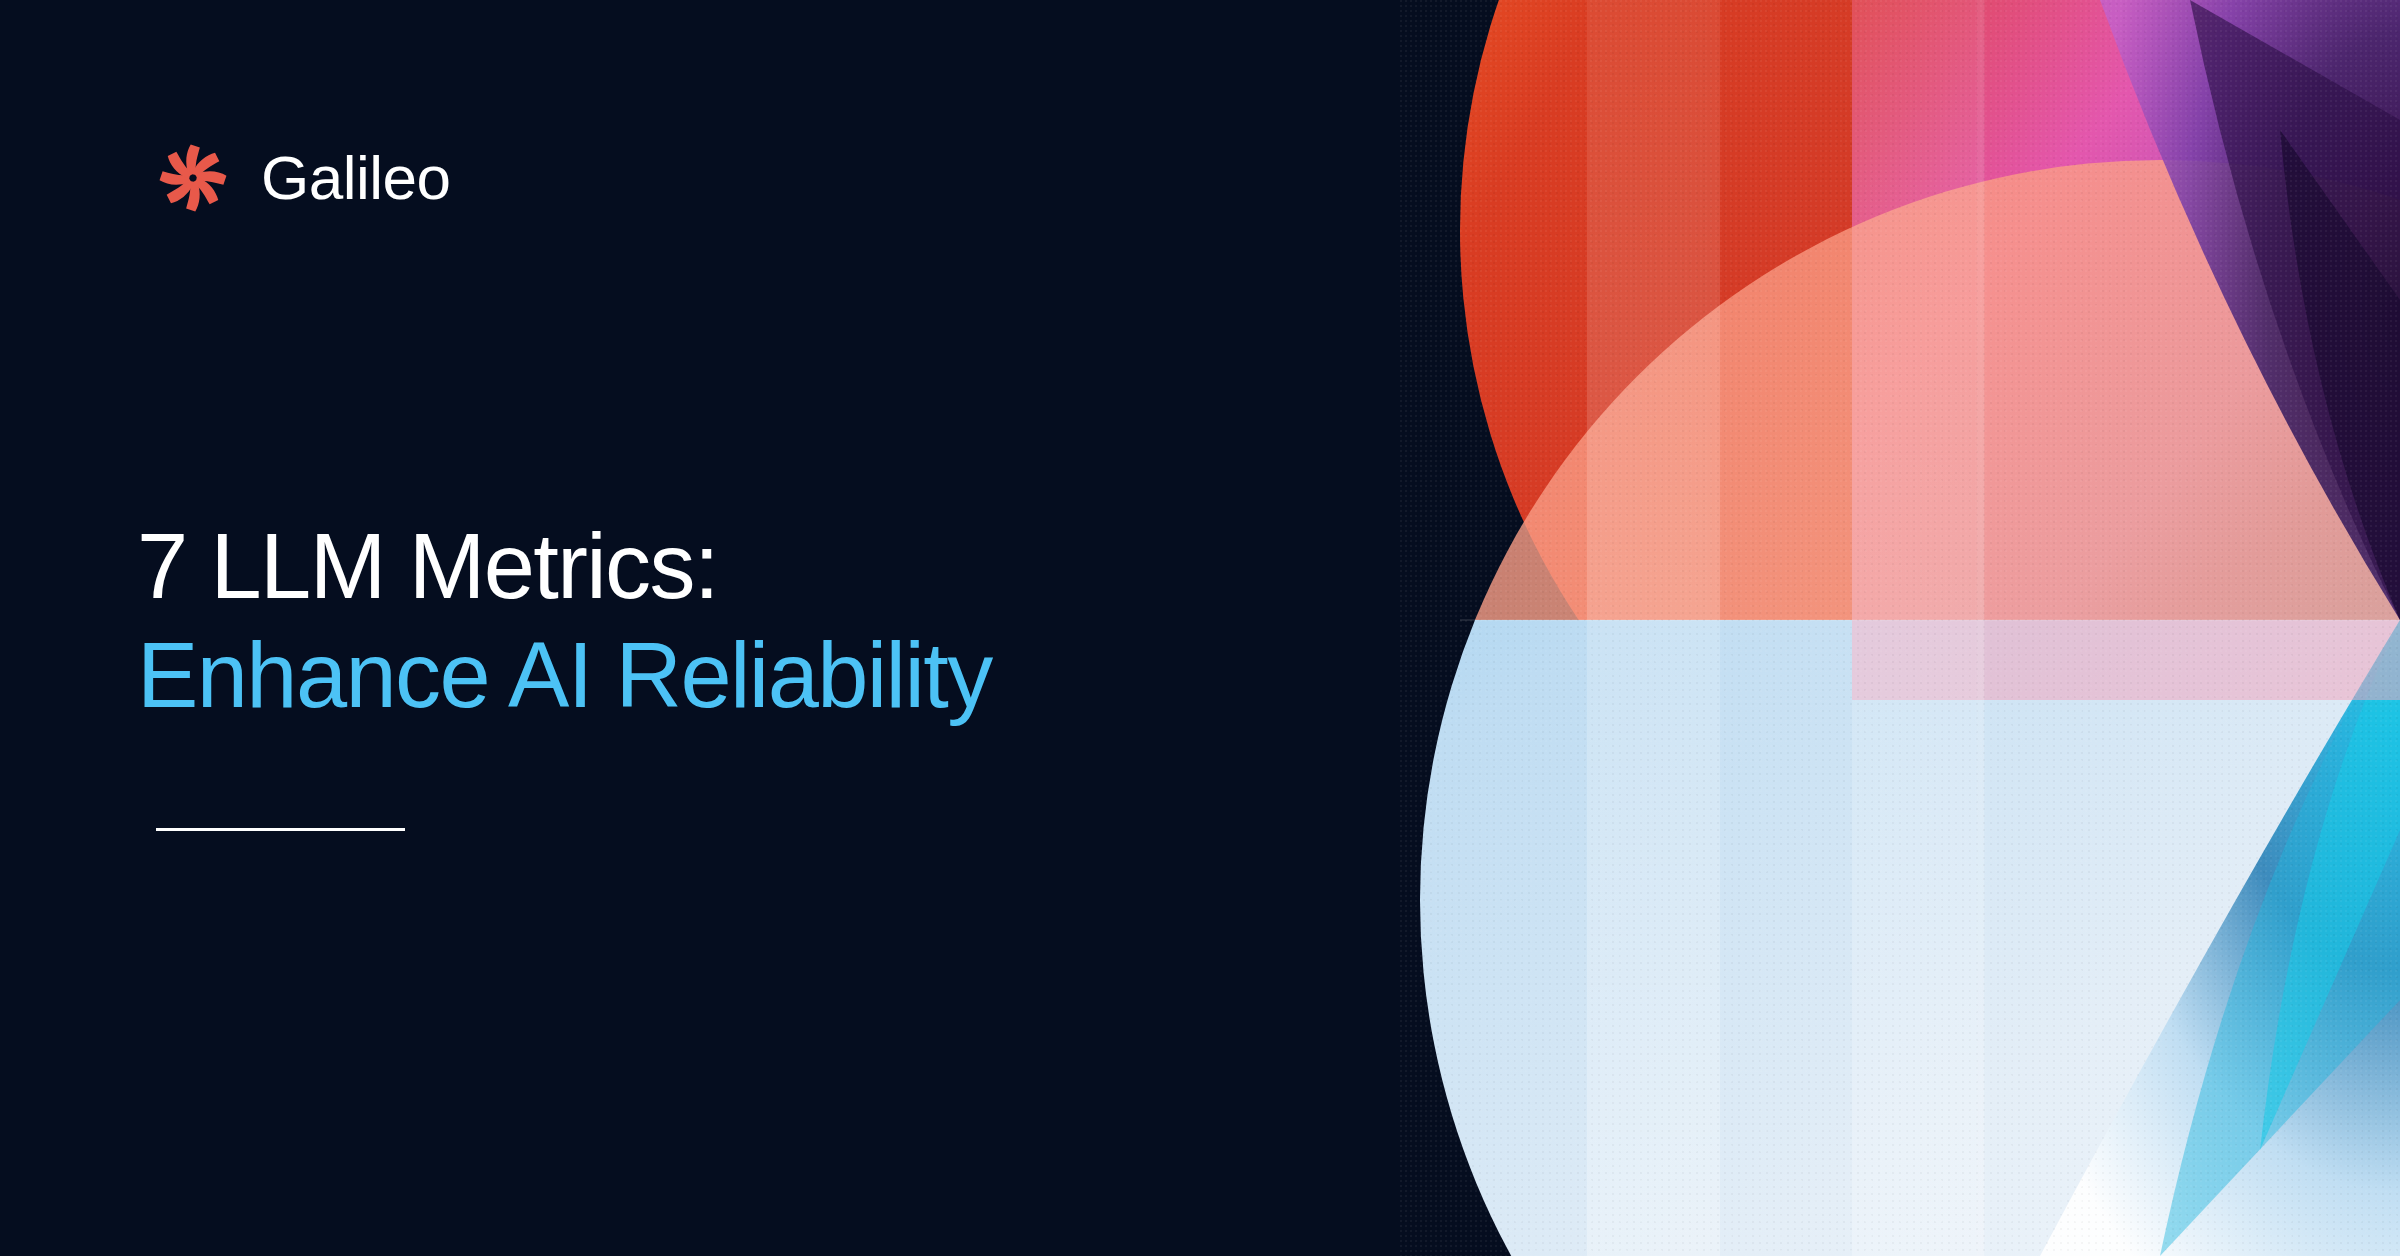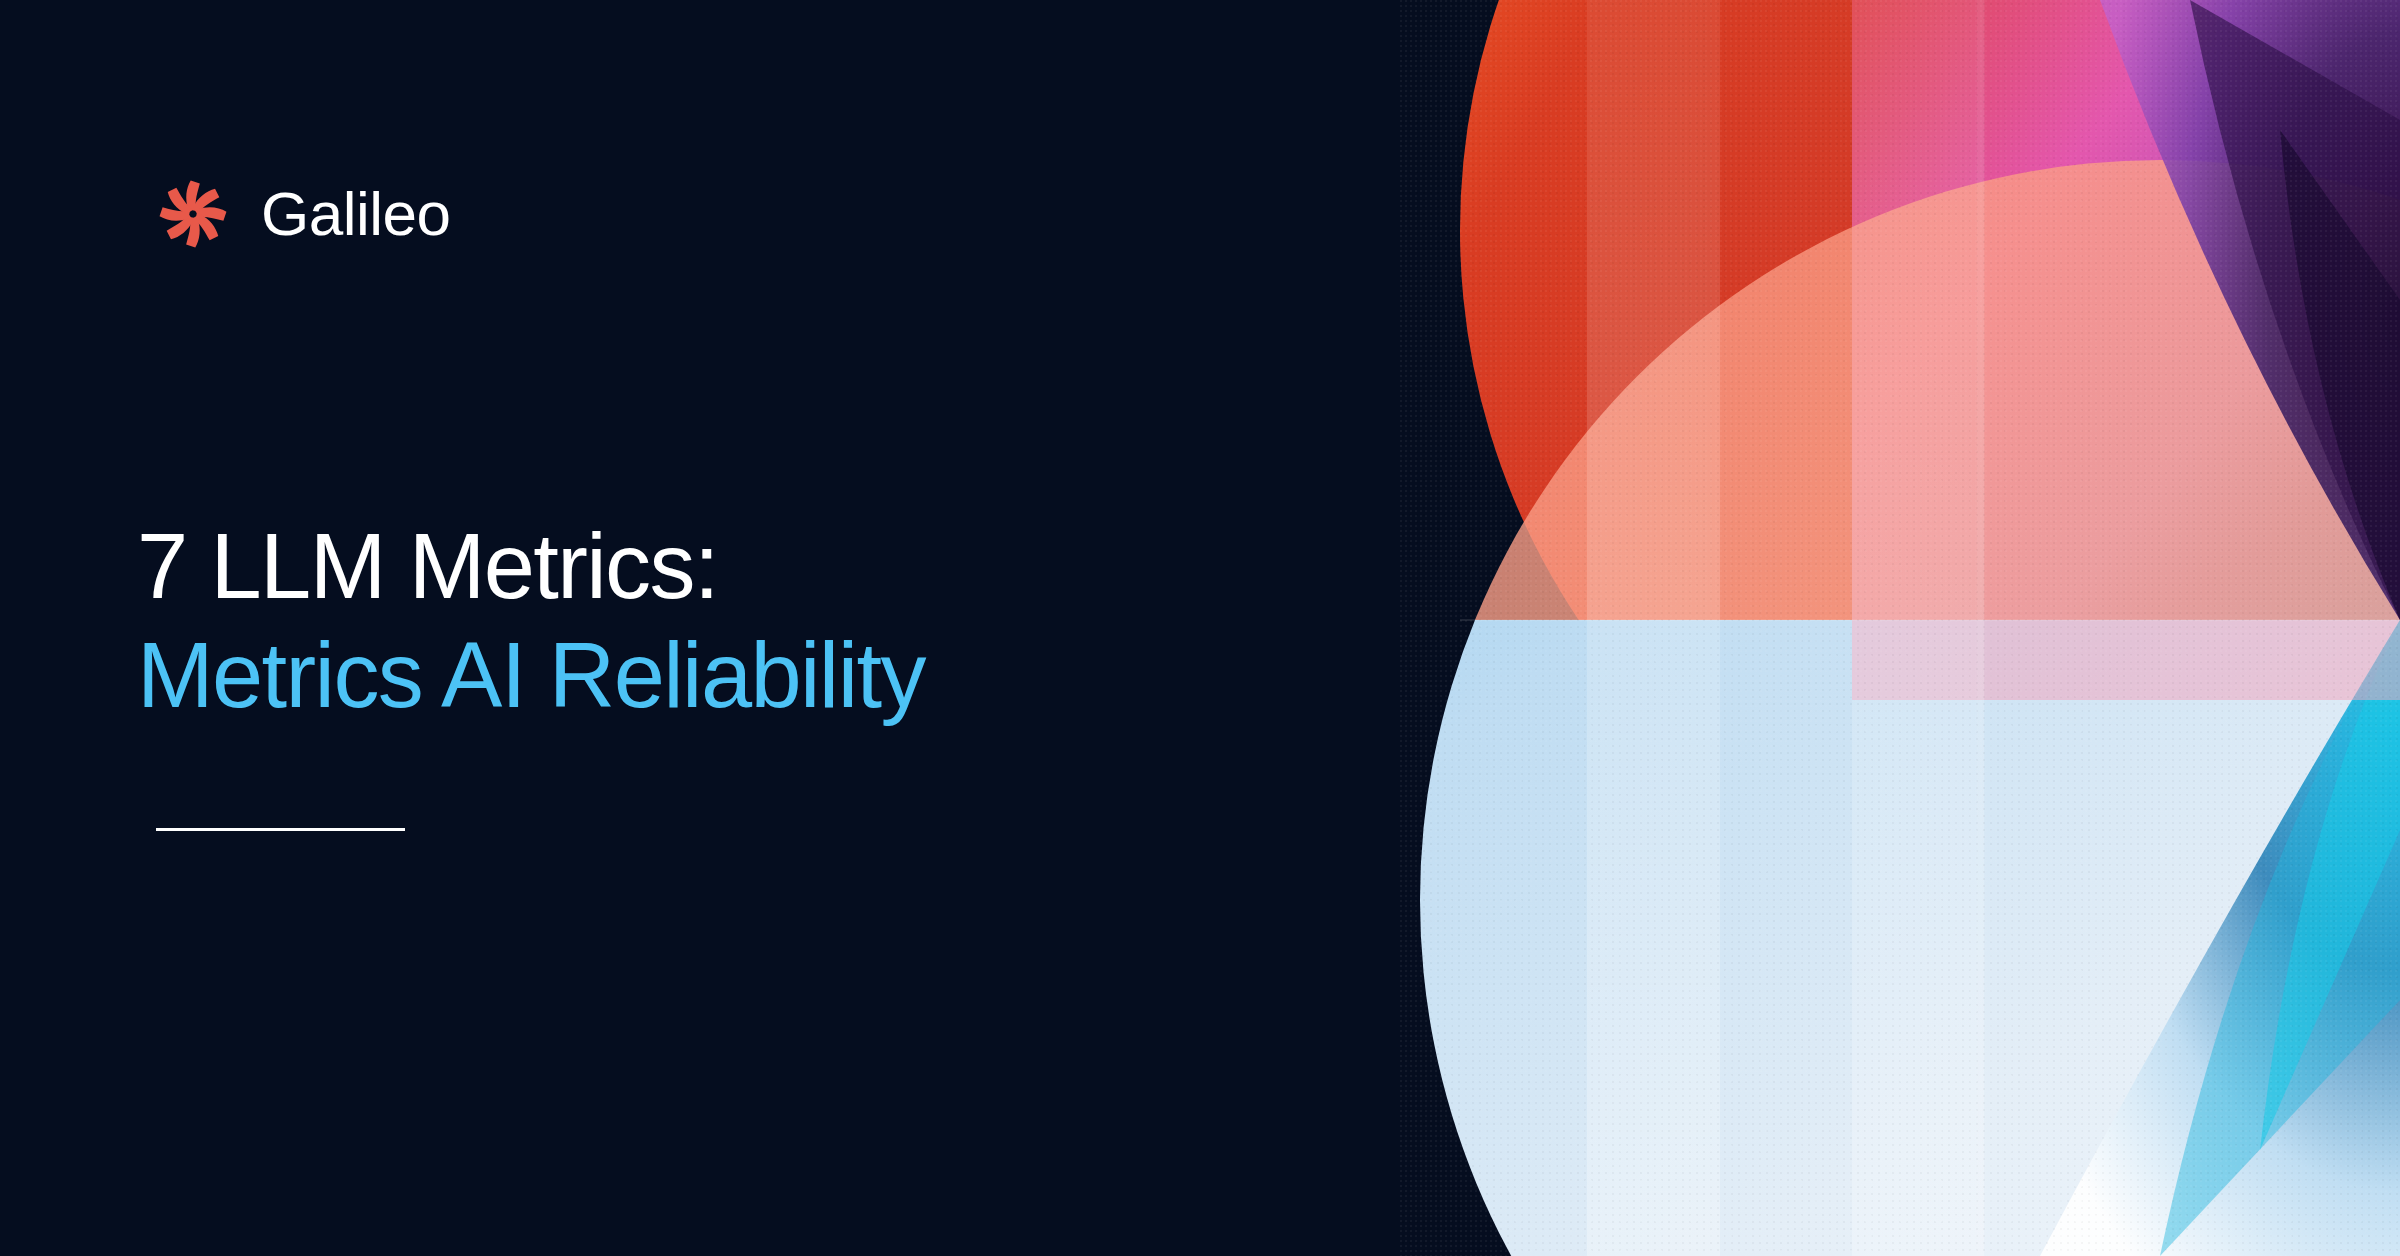--- a/index.html
+++ b/index.html
@@ -27,21 +27,20 @@
     z-index:5;
   }
 
   
   .logo-block {
     position:absolute;
     left:155px; top:140px;
     display:flex;
     align-items:center;
     gap:30px;
-    margin-top:36px;
   }
   .logo-mark {
     width:76px; height:76px;
     display:block;
     flex:0 0 auto;
   }
   .logo-word {
     font-size:62px;
     font-weight:400;
     letter-spacing:-0.5px;
@@ -236,20 +235,20 @@
               <path d="M -6,-6 C -11,-20 -9,-34 -3,-44 L 9,-40 C 6,-29 2,-17 4,-4 Z" transform="rotate(315)"></path>
             </g>
           </g>
         </g>
       </svg>
       <span class="logo-word">Galileo</span>
     </div>
 
     <div class="title-block">
       <div class="title-line l1">7 LLM Metrics:</div>
-      <div class="title-line l2">Metrics AI Reliability</div>
+      <div class="title-line l2">Enhance AI Reliability</div>
     </div>
 
     <div class="divider"></div>
 
 
   </div>
 </div>
 
 </body></html>

